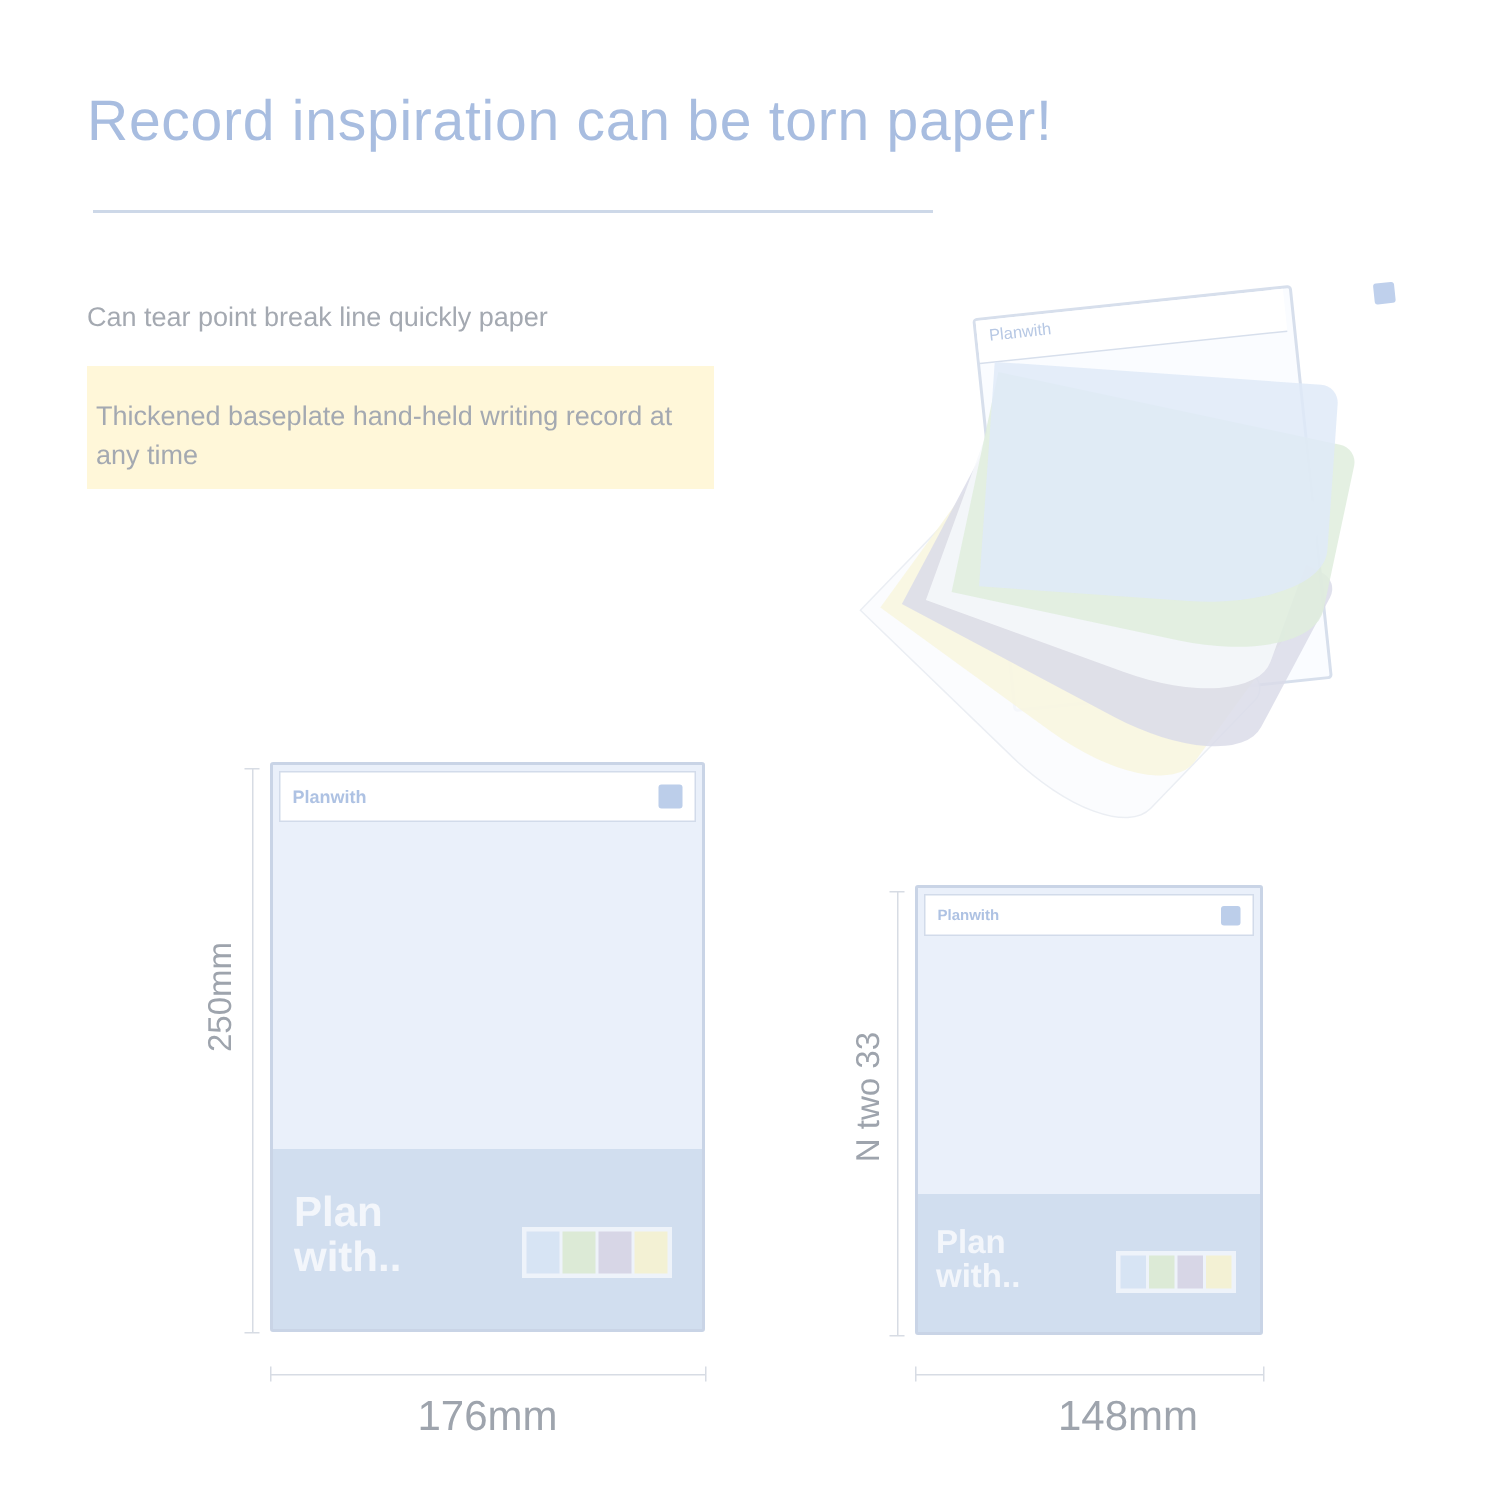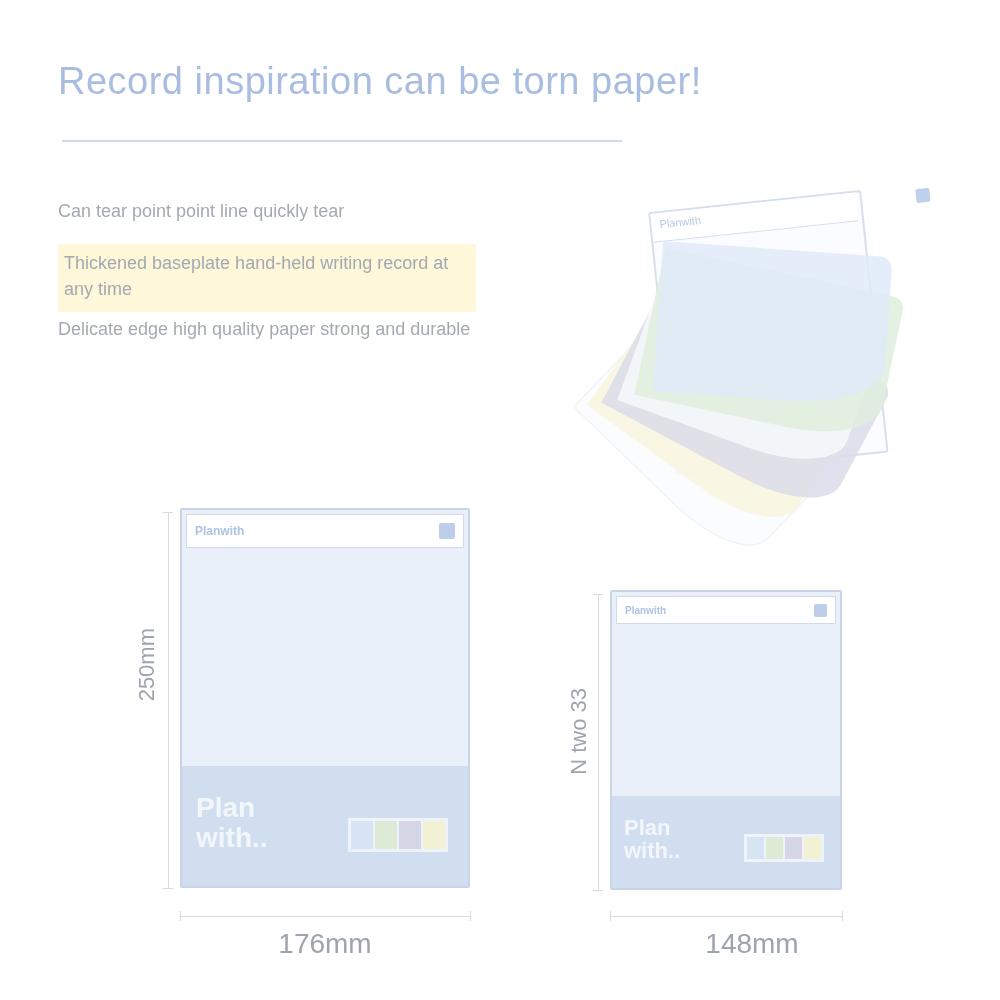--- a/index.html
+++ b/index.html
@@ -40,21 +40,21 @@
     left:58px;
     width:420px;
     font-size:18px;
     line-height:26px;
     color:#a4a9b1;
   }
   .feat1{ top:170px; }
   .feat2{
     top:216px;
     background:#fff7d9;
-    padding:6px 8px 10px 6px;
+    padding:20px 8px 10px 6px;
     width:404px;
   }
   .feat3{ top:288px; }
   .feat4{ top:336px; width:280px; }
   
   .fanwrap{
     position:absolute;
     left:640px;
     top:150px;
     width:300px;
@@ -226,23 +226,22 @@
   .tickv.b2{left:842px; top:883px;}
 </style>
 </head>
 <body>
 
 <div class="page">
 
   <div class="title">Record inspiration can be torn paper!</div>
   <div class="title-rule"></div>
 
-  <div class="feat feat1">Can tear point point line quickly tear</div>
+  <div class="feat feat1">Can tear point break line quickly paper</div>
   <div class="feat feat2">Thickened baseplate hand-held writing record at any time</div>
-  <div class="feat feat3">Delicate edge high quality paper strong and durable</div>
 
   <div class="fanwrap">
     <div class="fan-board"></div>
     <div class="fan-bar"></div>
     <div class="fan-brand">Planwith</div>
     <div class="fan-sq"></div>
     <div class="leaf white2"></div>
     <div class="leaf yellow"></div>
     <div class="leaf purple"></div>
     <div class="leaf white1"></div>

